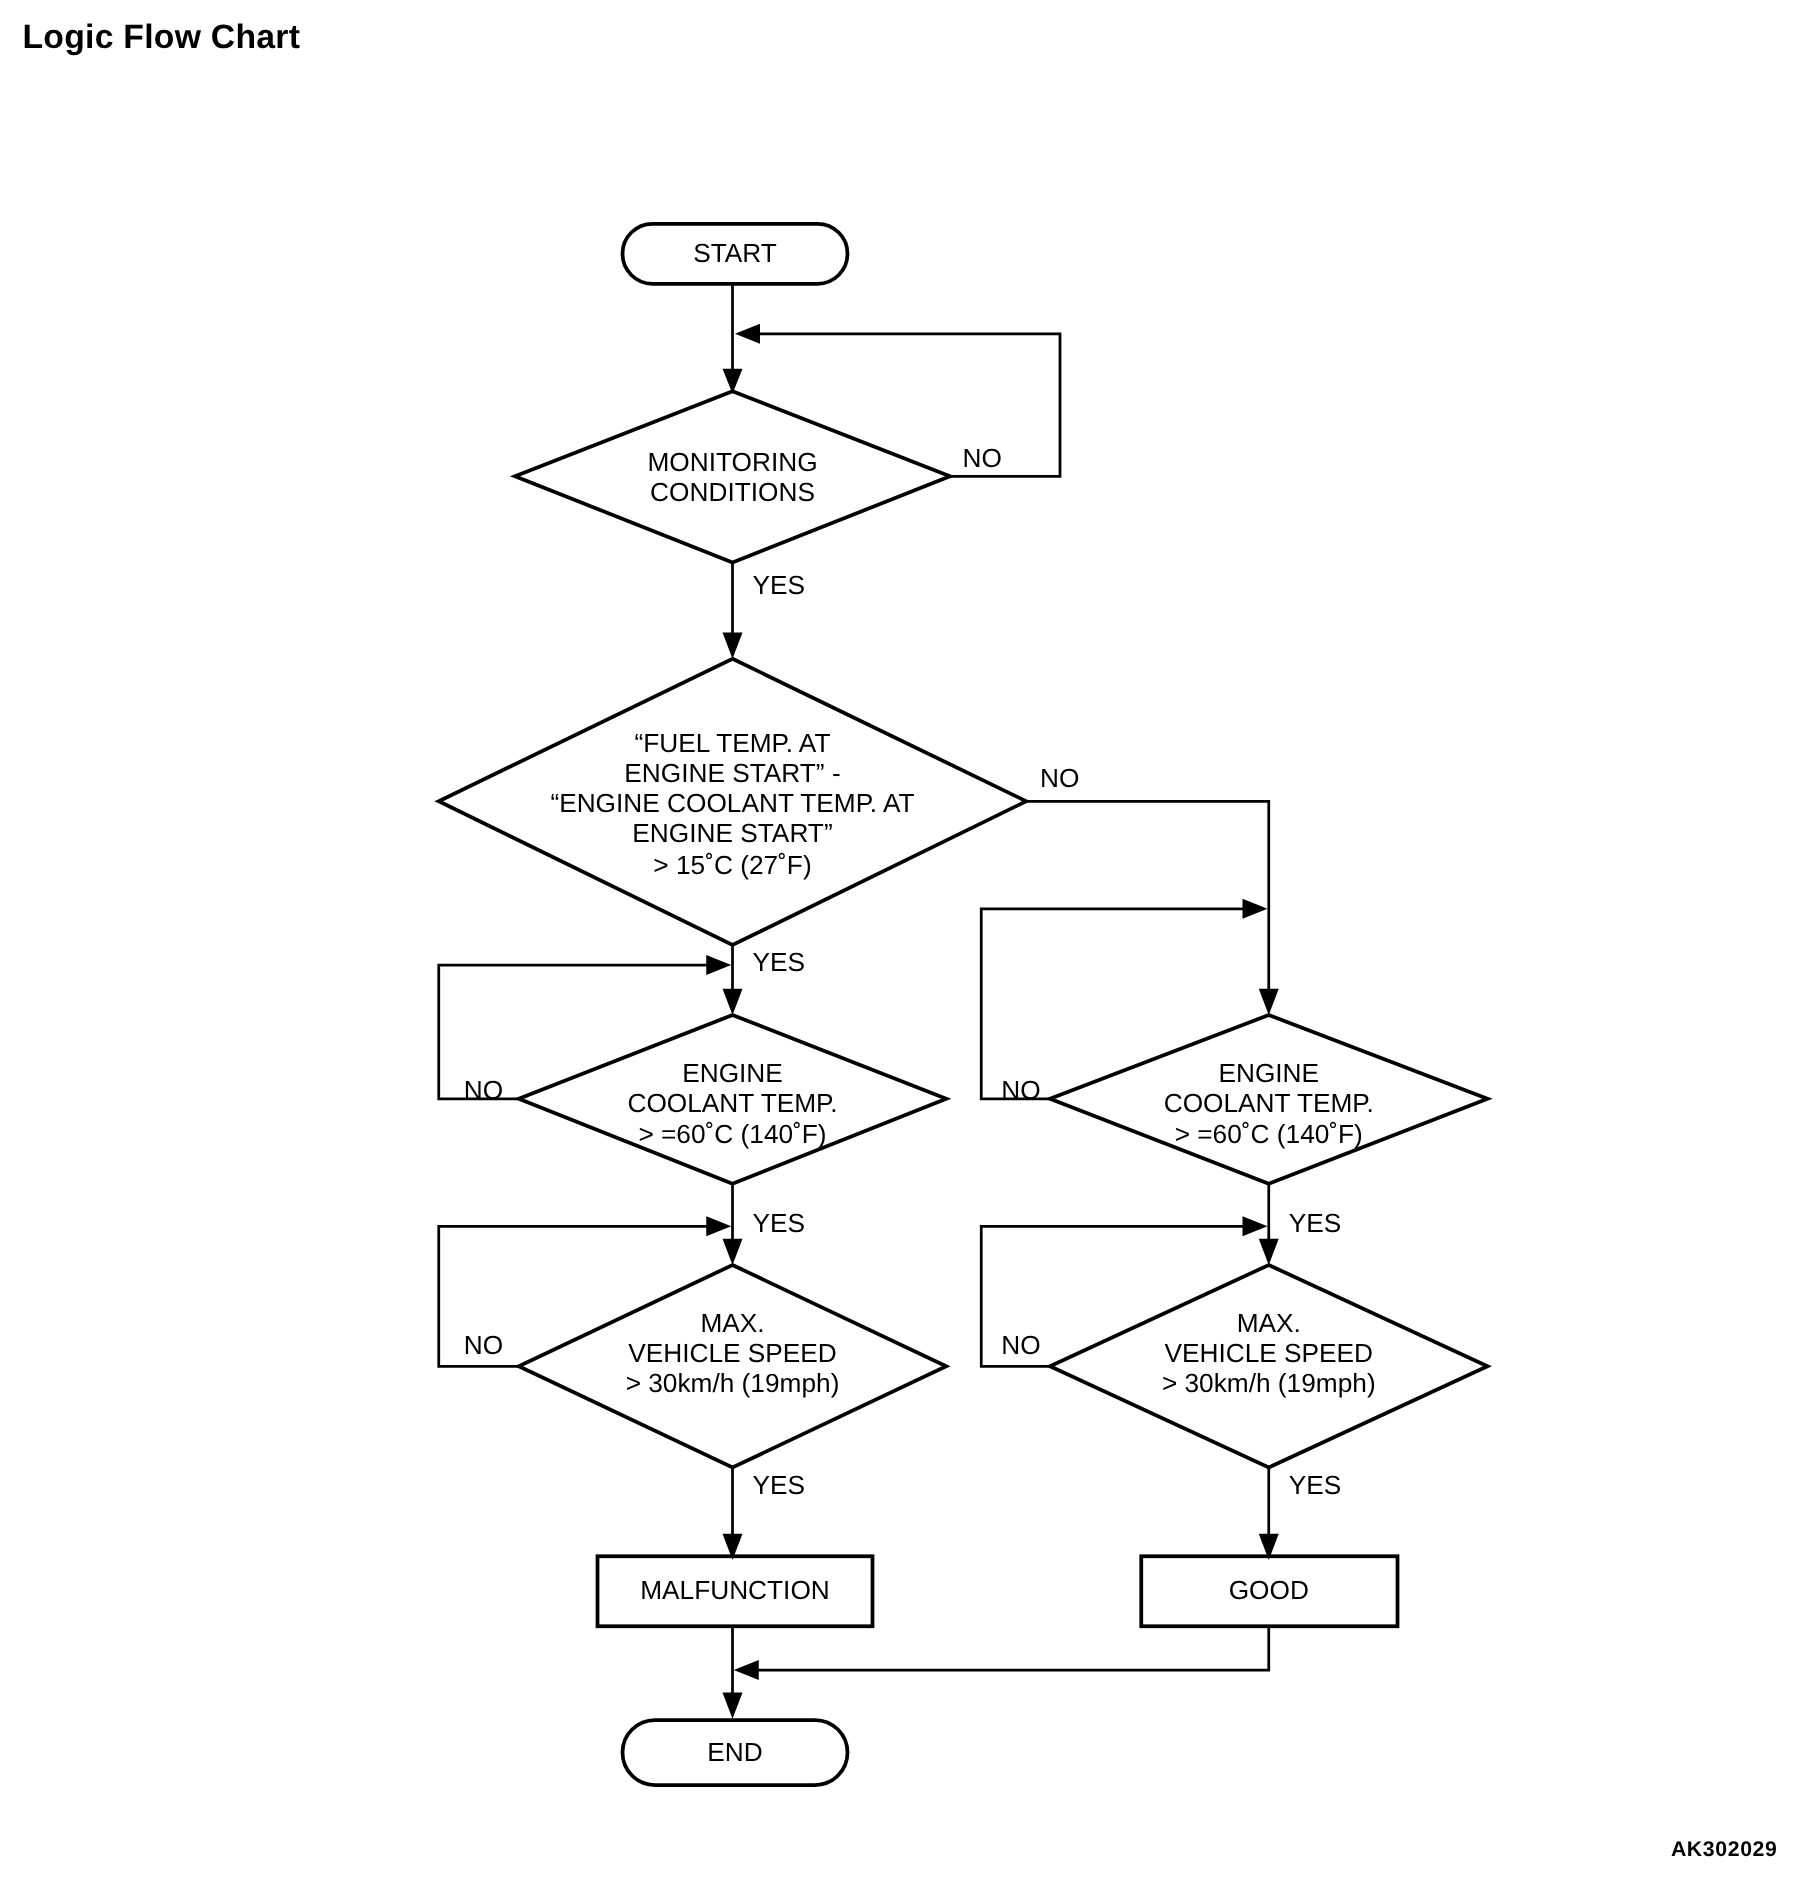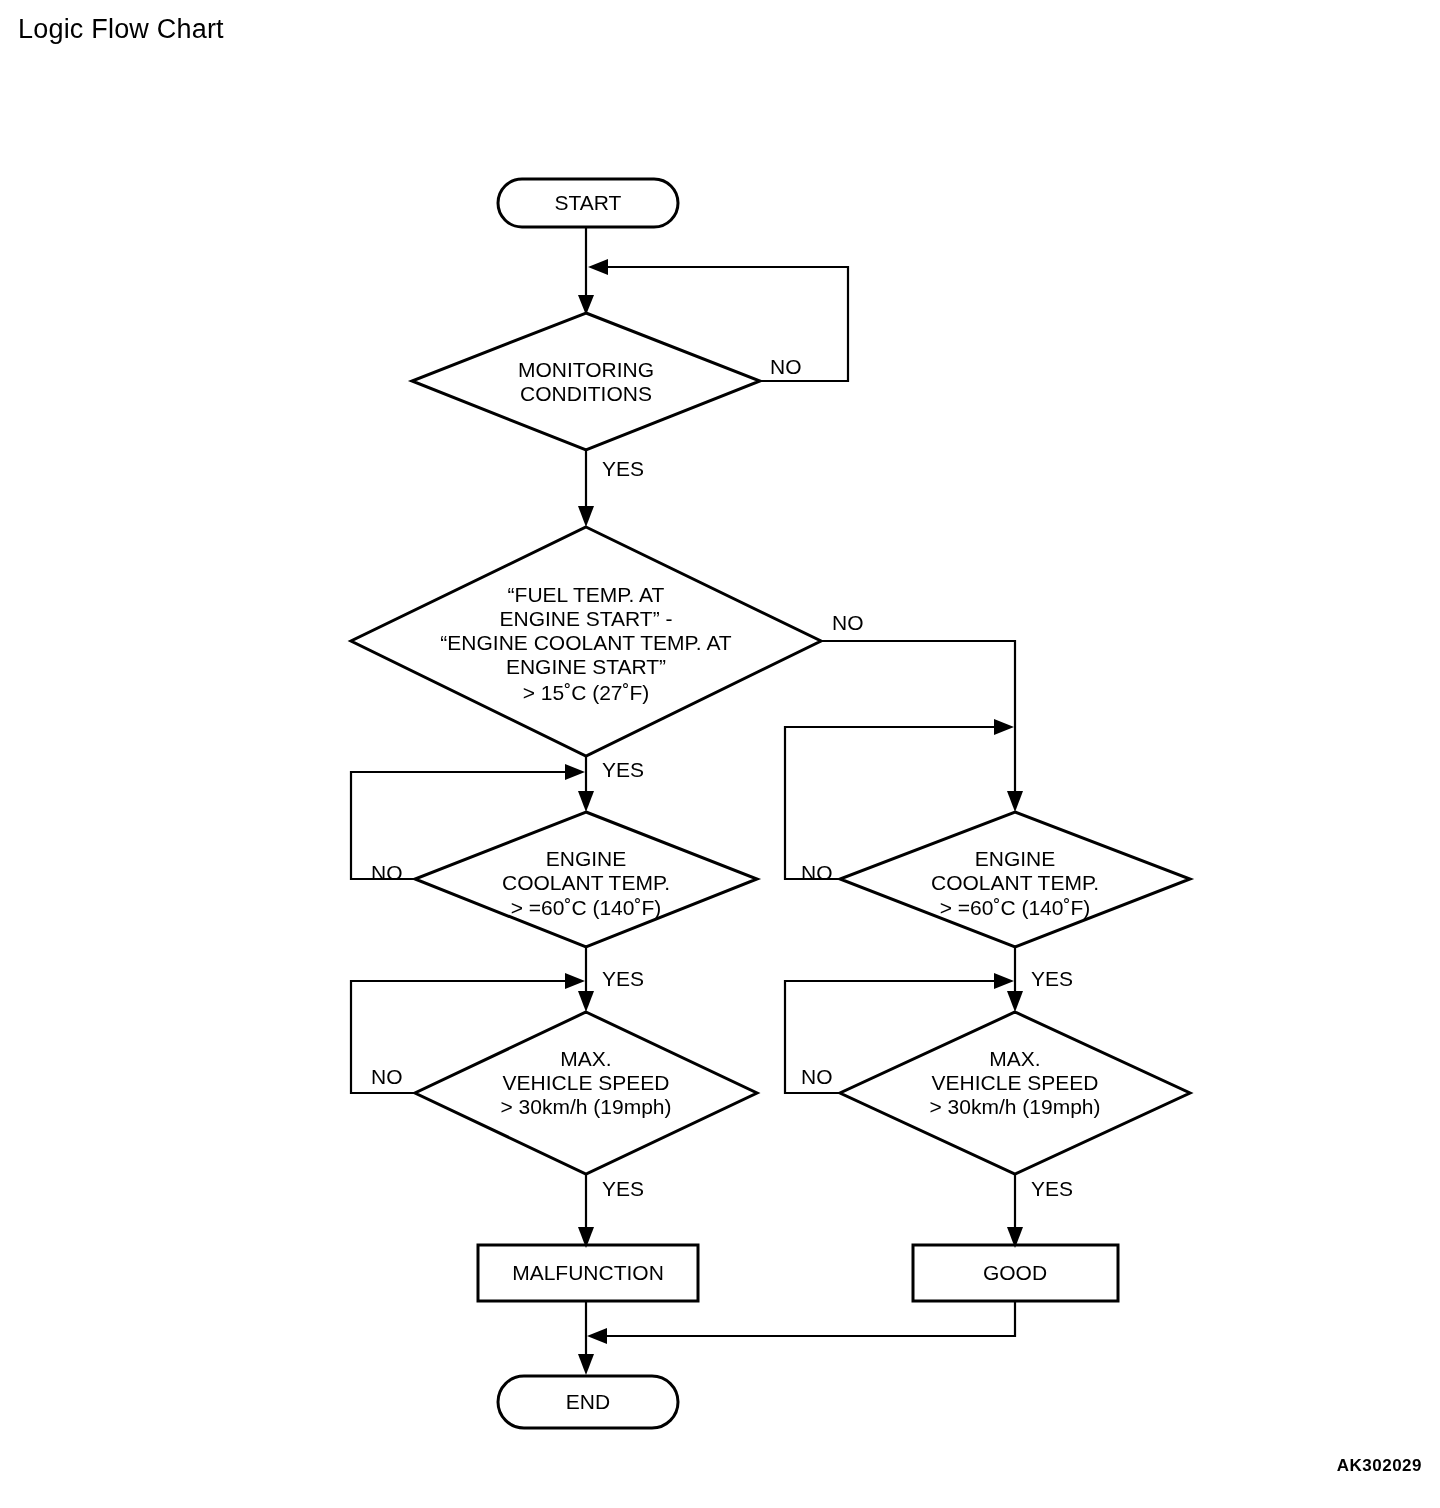--- a/index.html
+++ b/index.html
@@ -13,28 +13,28 @@
     font-family: "Liberation Sans", sans-serif;
     color: #000000;
     position: relative;
     overflow: hidden;
   }
   #page-title {
     position: absolute;
     left: 18px;
     top: 14px;
     font-size: 27px;
-    font-weight: normal;
+    font-weight: bold;
     letter-spacing: 0.2px;
     white-space: nowrap;
   }
   #ref-code {
     position: absolute;
     right: 18px;
-    bottom: 32px;
+    bottom: 18px;
     font-size: 17px;
     font-weight: bold;
     letter-spacing: 0.5px;
   }
   #chart-svg {
     position: absolute;
     left: 0;
     top: 0;
   }
   .shape-line {

